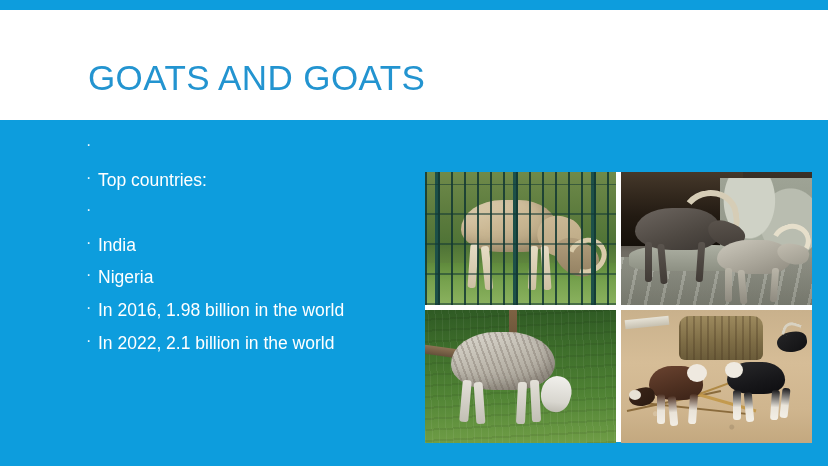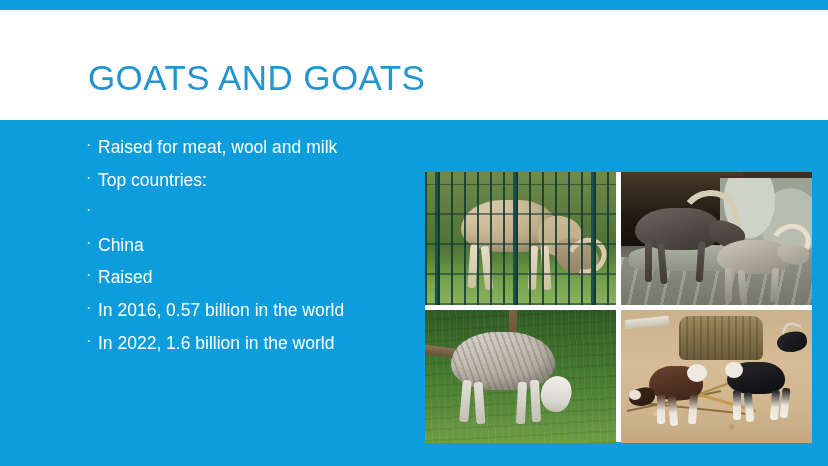--- a/index.html
+++ b/index.html
@@ -447,50 +447,49 @@
 <div class="slide">
 
   <div class="header-band">
     <div class="slide-title">GOATS AND GOATS</div>
   </div>
 
   <div class="bullet-list">
 
     <div class="bullet-item">
       <span class="bullet-mark">·</span>
-      <span class="bullet-text">Raised for meat, wool and milk</span>
     </div>
 
     <div class="bullet-item">
       <span class="bullet-mark">·</span>
       <span class="bullet-text">Top countries:</span>
     </div>
 
     <div class="bullet-item">
       <span class="bullet-mark">·</span>
     </div>
 
     <div class="bullet-item">
       <span class="bullet-mark">·</span>
-      <span class="bullet-text">China</span>
-    </div>
-
-    <div class="bullet-item">
-      <span class="bullet-mark">·</span>
-      <span class="bullet-text">Raised</span>
-    </div>
-
-    <div class="bullet-item">
-      <span class="bullet-mark">·</span>
-      <span class="bullet-text">In 2016, 0.57 billion in the world</span>
-    </div>
-
-    <div class="bullet-item">
-      <span class="bullet-mark">·</span>
-      <span class="bullet-text">In 2022, 1.6 billion in the world</span>
+      <span class="bullet-text">India</span>
+    </div>
+
+    <div class="bullet-item">
+      <span class="bullet-mark">·</span>
+      <span class="bullet-text">Nigeria</span>
+    </div>
+
+    <div class="bullet-item">
+      <span class="bullet-mark">·</span>
+      <span class="bullet-text">In 2016, 1.98 billion in the world</span>
+    </div>
+
+    <div class="bullet-item">
+      <span class="bullet-mark">·</span>
+      <span class="bullet-text">In 2022, 2.1 billion in the world</span>
     </div>
 
   </div>
 
   <div class="photo-grid">
 
     <div class="photo ph-mouflon">
       <div class="ground"></div>
       <div class="body"></div>
       <div class="neck"></div>

